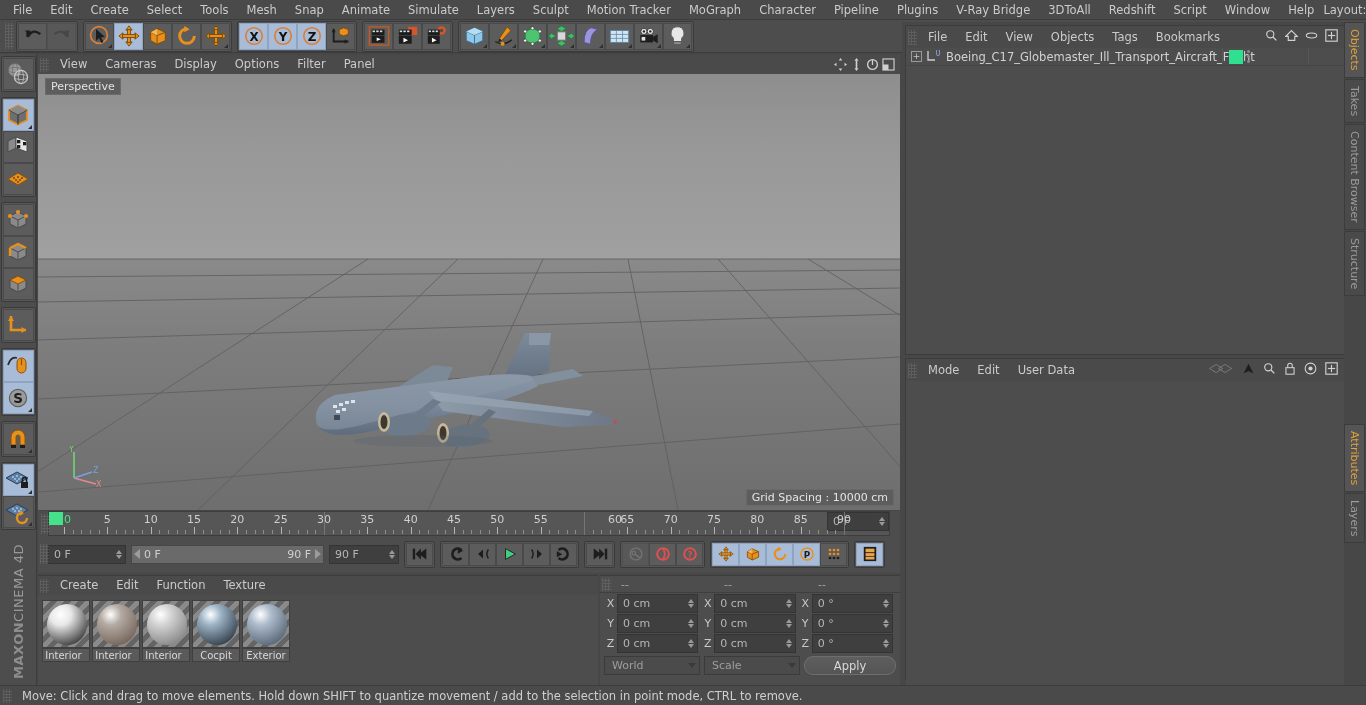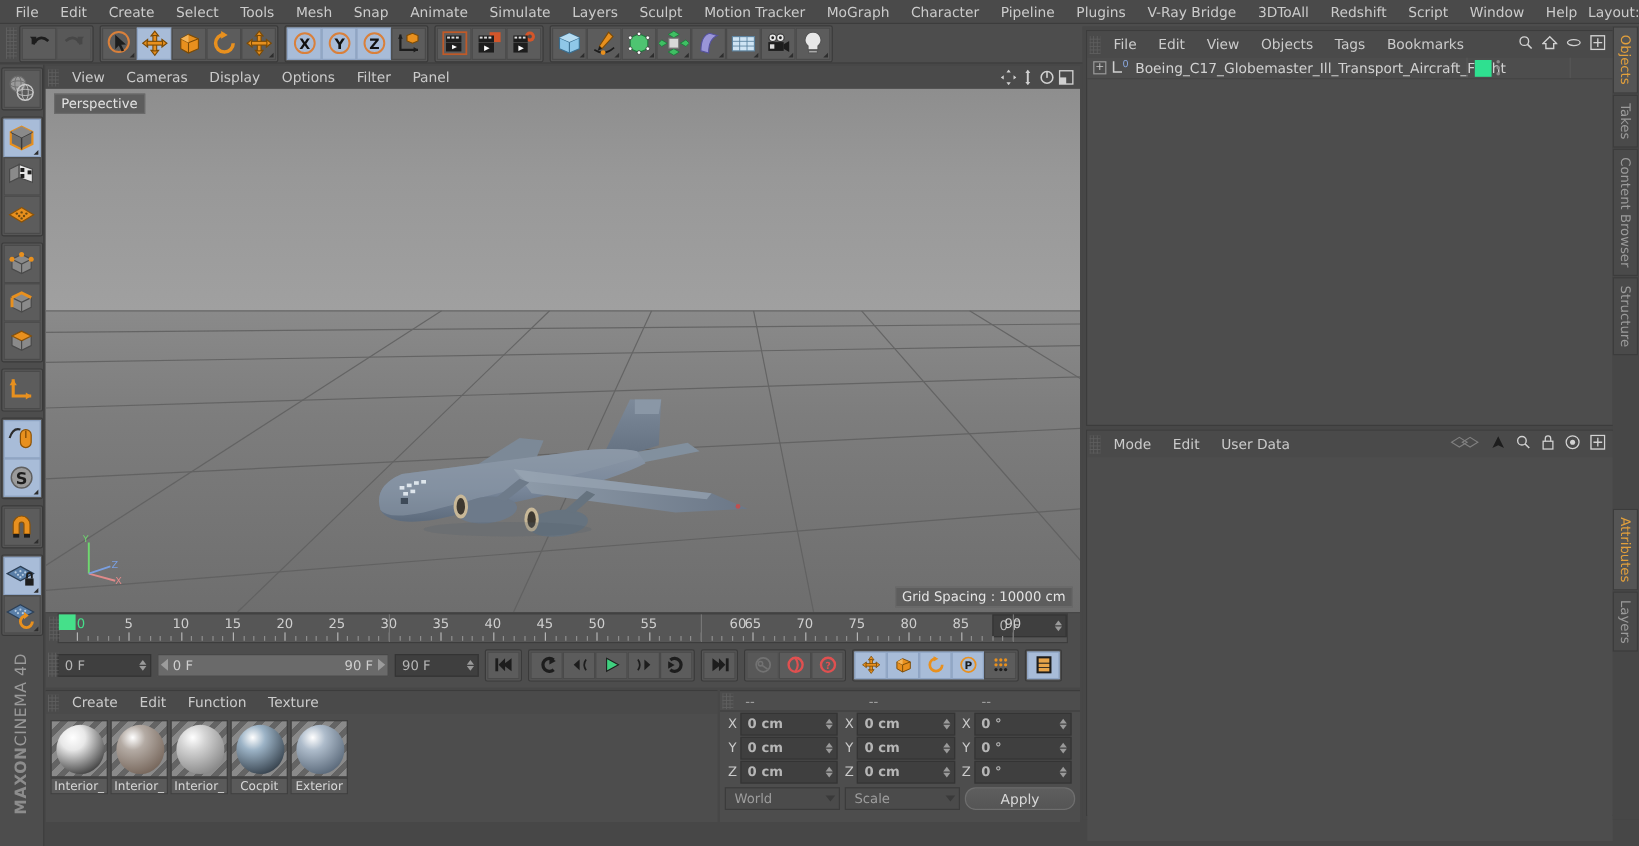--- a/index.html
+++ b/index.html
@@ -120,21 +120,21 @@
   .mat-name{ font-size:10px; color:#d8d8d8; background:#5a5a5a; border:1px solid #3f3f3f;
       text-align:center; height:14px; line-height:13px; overflow:hidden; white-space:nowrap;}
 
   
   .coords{ position:absolute; left:600px; top:575px; width:300px; height:110px; background:#4d4d4d; border-top:1px solid #3c3c3c;}
   .co-head{ height:17px; display:flex; align-items:center; border-bottom:1px solid #3f3f3f;}
   .co-head .grip{ height:13px;}
   .co-h{ font-size:11px; color:#a4a4a4; }
   .co-row{ display:flex; align-items:center; height:20px; padding:0 4px; gap:0px;}
   .co-ax{ width:13px; text-align:center; font-size:11px; color:#cacaca;}
-  .co-f{ flex:1; margin-right:3px;font-weight:bold; }
+  .co-f{ flex:1; margin-right:3px; }
   .co-bottom{ display:flex; align-items:center; padding:3px 4px 0 4px; gap:4px;}
   .combo{ background:#4b4b4b; border:1px solid #3b3b3b; height:19px; flex:1;
       display:flex;align-items:center;justify-content:space-between; padding:0 3px 0 7px; color:#9d9d9d; font-size:11px;}
   .applybtn{ width:92px; height:19px; border-radius:9px; background:linear-gradient(#5e5e5e,#555);
       border:1px solid #6e6e6e; color:#d8d8d8; font-size:11.5px; text-align:center; line-height:18px;}
 
   
   .rightwrap{ position:absolute; left:902px; top:22px; width:464px; bottom:22px; background:#474747;}
   .objmgr{ position:absolute; left:3px; top:3px; width:440px; height:330px; background:#4d4d4d; border:1px solid #3c3c3c;}
   .om-head{ height:22px; display:flex; align-items:center; background:#4a4a4a;}
@@ -1242,14 +1242,18 @@
 
   <div class="vtabs" id="vtabs">
       <div class="vtab active">Objects</div>
       <div class="vtab">Takes</div>
       <div class="vtab">Content Browser</div>
       <div class="vtab">Structure</div>
       <div class="vtab active group2" style="margin-top: 128px;">Attributes</div>
       <div class="vtab">Layers</div>
     </div>
 
+  <div class="statusbar">
+    <span class="grip"></span>
+    <span class="status-text">Move: Click and drag to move elements. Hold down SHIFT to quantize movement / add to the selection in point mode, CTRL to remove.</span>
+  </div>
 
 </div>
 
 </body></html>

